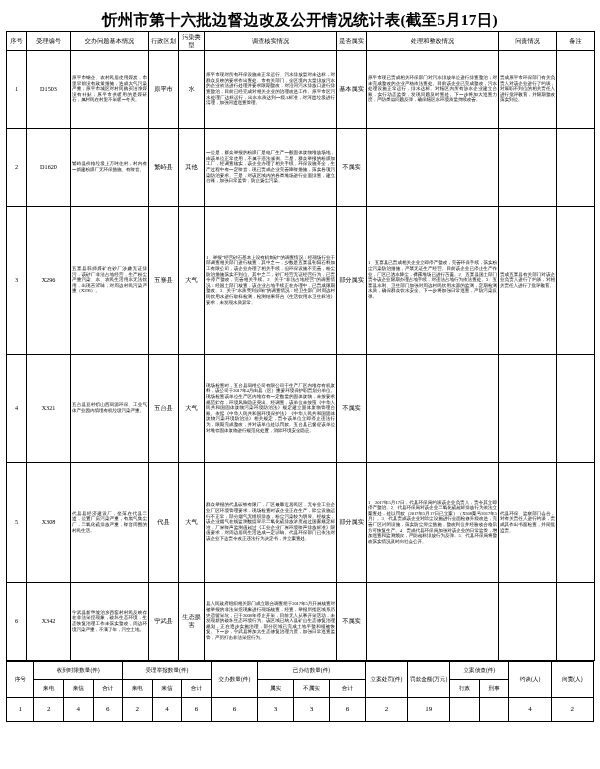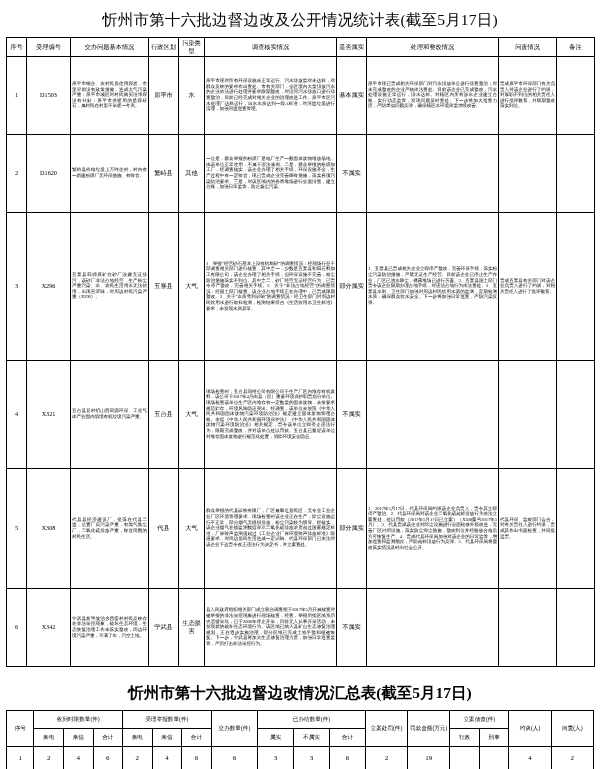--- a/index.html
+++ b/index.html
@@ -14,23 +14,23 @@
     color: #000000;
   }
   .page {
     width: 600px;
     box-sizing: border-box;
     padding: 6px 6px 10px 6px;
   }
   .doc-title {
     text-align: center;
     font-size: 15.5px;
-    font-weight: normal;
+    font-weight: bold;
     letter-spacing: 0.2px;
-    margin: 4px 0 6px 0;
+    margin: 4px 0 0 0;
     font-family: "Liberation Serif", "DejaVu Serif", serif;
   }
   .doc-title-2 {
     text-align: center;
     font-size: 15.5px;
     font-weight: bold;
     margin: 16px 0 6px 0;
   }
   table.grid {
     border-collapse: collapse;
@@ -194,21 +194,20 @@
         <td class="c">生态损害</td>
         <td class="body">县人民政府组织相关部门成立联合调查组于2017年5月开展核查对被举报的非法采挖现象进行现场核查，经查，举报所指区域系历史遗留采坑，已于2008年停止开采，目前无人从事开采活动，未发现新的破坏生态环境行为。该区域已纳入县矿山生态修复治理规划，正在逐步实施治理，部分区域已完成土地平整和植被恢复。下一步，宁武县将加大生态修复治理力度，加强日常巡查监管，严厉打击非法采挖行为。</td>
         <td class="c">不属实</td>
         <td class="body"></td>
         <td class="body"></td>
         <td class="body"></td>
       </tr>
     </tbody>
   </table>
 
-  <div class="doc-title-2">忻州市第十六批边督边改情况汇总表(截至5月17日)</div>
 
   <table class="sum">
     <colgroup>
       <col style="width:26px">
       <col style="width:28px">
         <col style="width:28px">
         <col style="width:28px">
       <col style="width:28px">
         <col style="width:28px">
         <col style="width:28px">

